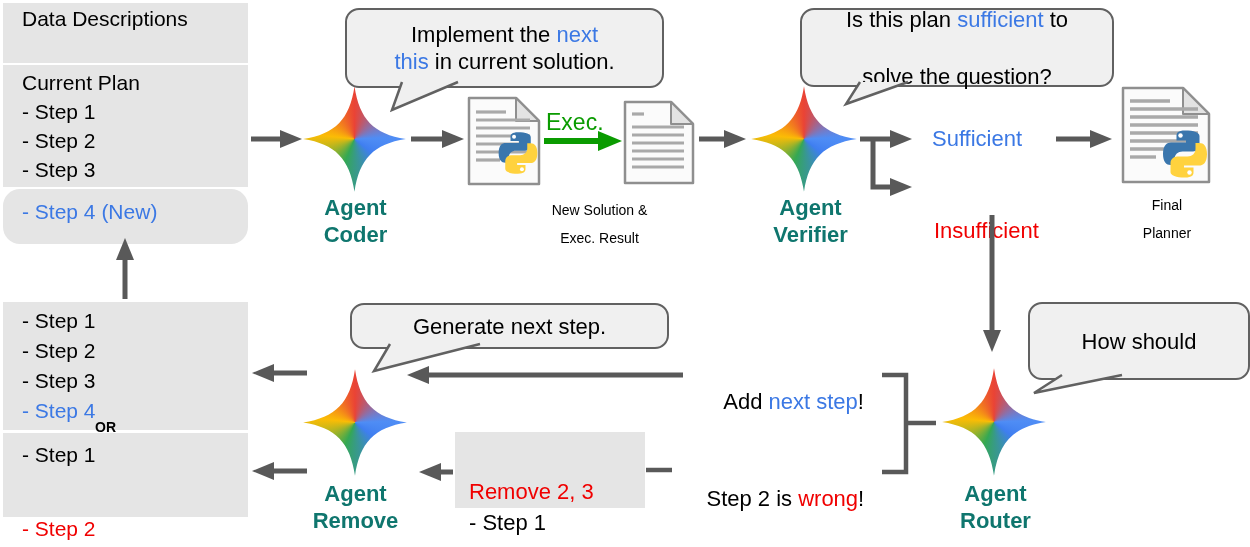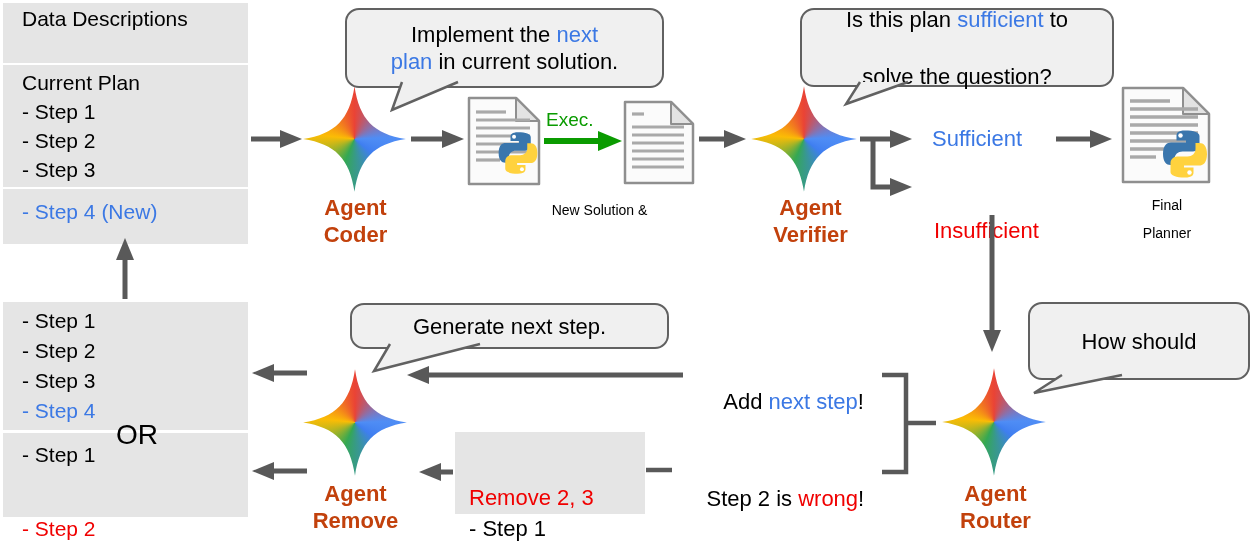--- a/index.html
+++ b/index.html
@@ -6,64 +6,64 @@
   .canvas{position:relative;width:1250px;height:547px;background:#ffffff;overflow:hidden;
           font-family:"Liberation Sans",sans-serif;color:#000;}
 
   
   .box{position:absolute;background:#e5e5e5;font-size:21px;color:#000;z-index:1;}
   .box .ln{display:block;padding-left:19px;white-space:pre;}
   .b-context{left:3px;top:3px;width:245px;height:58px;padding-top:2px;}
   .b-context .ln{line-height:28px;}
   .b-plan{left:3px;top:65px;width:245px;height:119px;padding-top:3px;}
   .b-plan .ln{line-height:29px;}
-  .b-newstep{left:3px;top:189px;width:245px;height:45px;padding-top:10px;}
+  .b-newstep{left:3px;top:189px;width:245px;height:45px;padding-top:10px;border-radius:17px;}
   .b-newstep .ln{line-height:26px;}
   .b-updated{left:3px;top:302px;width:245px;height:124px;padding-top:4px;}
   .b-updated .ln{line-height:30px;}
   .b-revised{left:3px;top:433px;width:245px;height:77px;padding-top:7px;}
   .b-revised .ln{line-height:30px;}
-  .b-remove{left:455px;top:432px;width:190px;height:76px;padding-top:6px;font-size:22px;}
+  .b-remove{left:455px;top:432px;width:190px;height:76px;font-size:22px;}
   .b-remove .ln{line-height:31px;padding-left:14px;}
 
-  .or{position:absolute;left:116px;top:419px;font-size:28px;z-index:3;}
+  .or{position:absolute;left:95px;top:419px;font-size:14px;z-index:3;font-weight:bold;}
 
   
   .bubble{position:absolute;z-index:2;background:#f0f0f0;border:2.5px solid #616161;border-radius:14px;
           display:flex;flex-direction:column;align-items:center;justify-content:center;
           font-size:22px;line-height:27px;text-align:center;color:#000;}
   .bb-coder{left:345px;top:8px;width:315px;height:76px;}
   .bb-verifier{left:800px;top:8px;width:310px;height:75px;gap:30px;}
   .bb-planner{left:350px;top:303px;width:315px;height:42px;}
   .bb-router{left:1028px;top:302px;width:218px;height:74px;}
 
   
   .star{position:absolute;z-index:2;clip-path:url(#star-clip);
         background:conic-gradient(from 0deg,#ea4335 0deg,#4f8df5 88deg,#3f7ef0 128deg,#34a853 203deg,#fbbc05 276deg,#ea4335 360deg);}
   .st-coder{left:301px;top:84px;width:107px;height:110px;}
   .st-verifier{left:749px;top:84px;width:110px;height:110px;}
   .st-planner{left:301px;top:367px;width:108px;height:111px;}
   .st-router{left:940px;top:366px;width:108px;height:112px;}
 
-  .agent-name{position:absolute;font-weight:700;font-size:22px;line-height:27px;text-align:center;color:#c2410c;z-index:2;}
+  .agent-name{position:absolute;font-weight:700;font-size:22px;line-height:27px;text-align:center;color:#0f766e;z-index:2;}
   .an-coder{left:293px;top:194px;width:125px;}
   .an-verifier{left:748px;top:194px;width:125px;}
   .an-planner{left:293px;top:480px;width:125px;}
   .an-router{left:933px;top:480px;width:125px;}
 
   .caption{position:absolute;font-size:14px;line-height:28px;text-align:center;color:#000;z-index:2;}
   .cap-newsol{left:492px;top:196px;width:215px;}
   .cap-final{left:1108px;top:191px;width:118px;}
 
   .flowtext{position:absolute;font-size:22px;white-space:pre;z-index:2;}
   .ft-sufficient{left:932px;top:126px;}
   .ft-insufficient{left:934px;top:174px;}
   .ft-add{left:700px;top:363px;}
   .ft-wrong{left:682px;top:460px;}
-  .ft-exec{left:546px;top:109px;font-size:19px;}
+  .ft-exec{left:546px;top:109px;font-size:23px;}
 
   .blue{color:#3b78e4;}
   .red{color:#f00000;margin-top:44px;}
   .green{color:#0a9b00;}
 
   .icon{position:absolute;z-index:1;}
   #overlay{position:absolute;left:0;top:0;z-index:5;pointer-events:none;}
 </style>
 </head>
 <body>
@@ -121,21 +121,21 @@
     <span>Agent</span><br>
     <span>Remove</span>
   </div>
   <div class="agent-name an-router">
     <span>Agent</span><br>
     <span>Router</span>
   </div>
 
   <div class="bubble bb-coder">
     <div><span>Implement the </span><span class="blue">next</span></div>
-    <div><span class="blue">plan</span><span> in current solution.</span></div>
+    <div><span class="blue">this</span><span> in current solution.</span></div>
   </div>
 
   <div class="bubble bb-verifier">
     <div><span>Is this plan </span><span class="blue">sufficient</span><span> to</span></div>
     <div><span>solve the question?</span></div>
   </div>
 
   <div class="bubble bb-planner">
     <div><span>Generate next step.</span></div>
   </div>
@@ -149,20 +149,21 @@
   <div class="flowtext ft-insufficient red">Insufficient</div>
   <div class="flowtext ft-add">
     <span>Add </span><span class="blue">next step</span><span>!</span>
   </div>
   <div class="flowtext ft-wrong">
     <span>Step 2 is </span><span class="red">wrong</span><span>!</span>
   </div>
 
   <div class="caption cap-newsol">
     <span>New Solution &amp;</span><br>
+    <span>Exec. Result</span>
   </div>
   <div class="caption cap-final">
     <span>Final</span><br>
     <span>Planner</span>
   </div>
 
   <svg class="icon" style="left:466px;top:95px" width="76" height="92" viewBox="0 0 76 92">
     <path d="M3 3 H50 L73 26 V89 H3 Z" fill="#fbfbfb" stroke="#8f8f8f" stroke-width="2.5" stroke-linejoin="round"></path>
     <path d="M50 3 V26 H73 Z" fill="#e3e3e3" stroke="#8f8f8f" stroke-width="2" stroke-linejoin="round"></path>
     <g stroke="#a9a9a9" stroke-width="3.2">

